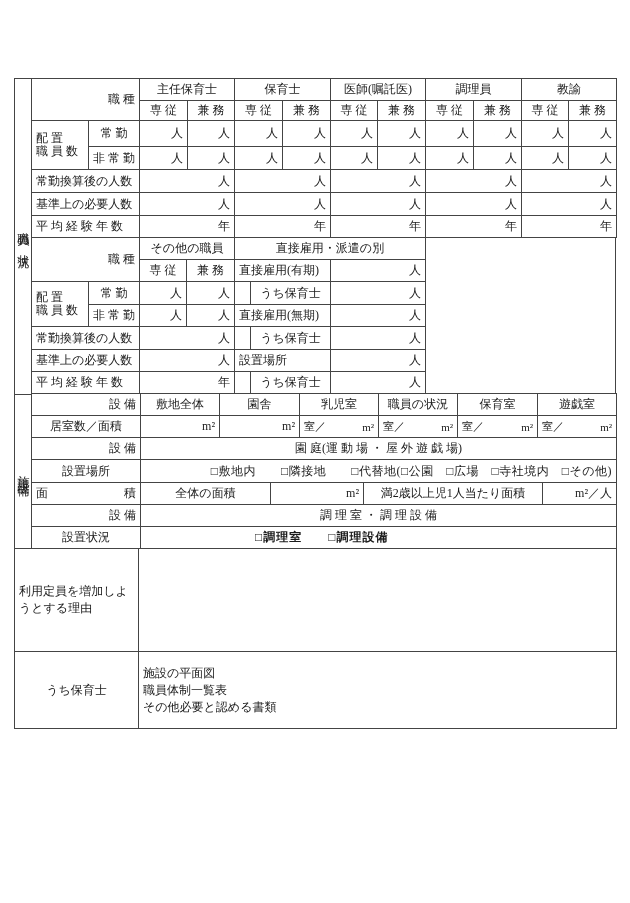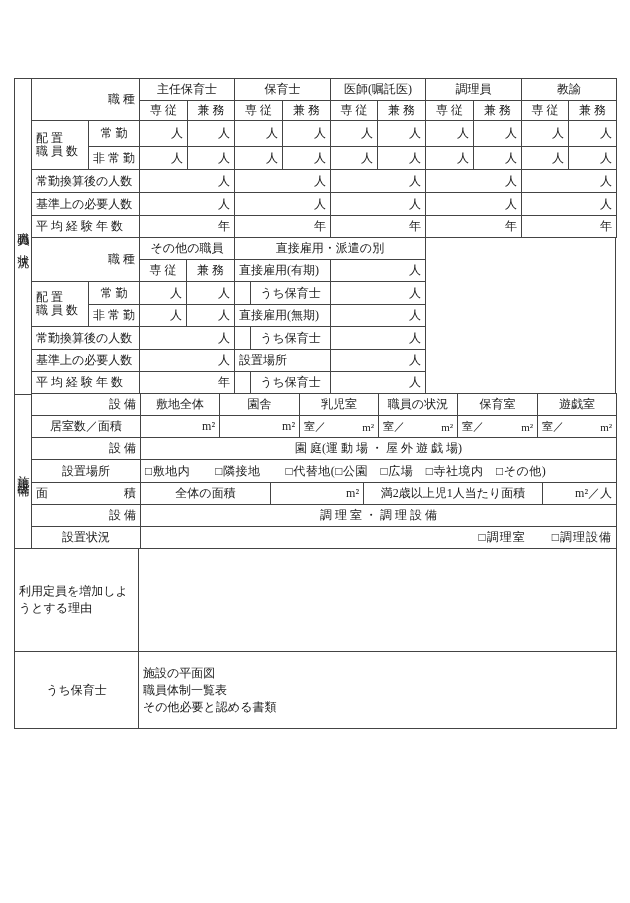--- a/index.html
+++ b/index.html
@@ -54,23 +54,23 @@
   .two-line{white-space:normal; line-height:13px; text-align:left;}
   .sb{display:flex; justify-content:space-between; align-items:center;}
   .sb span{font-size:11px;}
   .unit{font-size:11px;}
   .diag{
     background:linear-gradient(to top right,
       transparent calc(50% - 0.6px), #444 calc(50% - 0.6px),
       #444 calc(50% + 0.6px), transparent calc(50% + 0.6px));
   }
   .jspread{ text-align:justify; text-align-last:justify; padding:0 24px; }
-  .kitchen-status{ text-align:right; }
+  .kitchen-status{ text-align:left;font-weight:bold; }
   .kitchen-status span{ padding-left:110px; letter-spacing:1px; }
-  .opts{ text-align:left; letter-spacing:0.5px;font-family:Liberation Serif, serif; }
+  .opts{ text-align:right; letter-spacing:0.5px;font-family:Liberation Serif, serif; }
   .reason-cell{
     white-space:normal; line-height:17px; padding-left:22px; padding-right:10px;
     vertical-align:middle;
   }
   .attach-cell{
     white-space:normal; line-height:17px; padding-left:6px; vertical-align:middle;
   }
   .empty-cell{background:#fff;}
 </style>
 </head>

